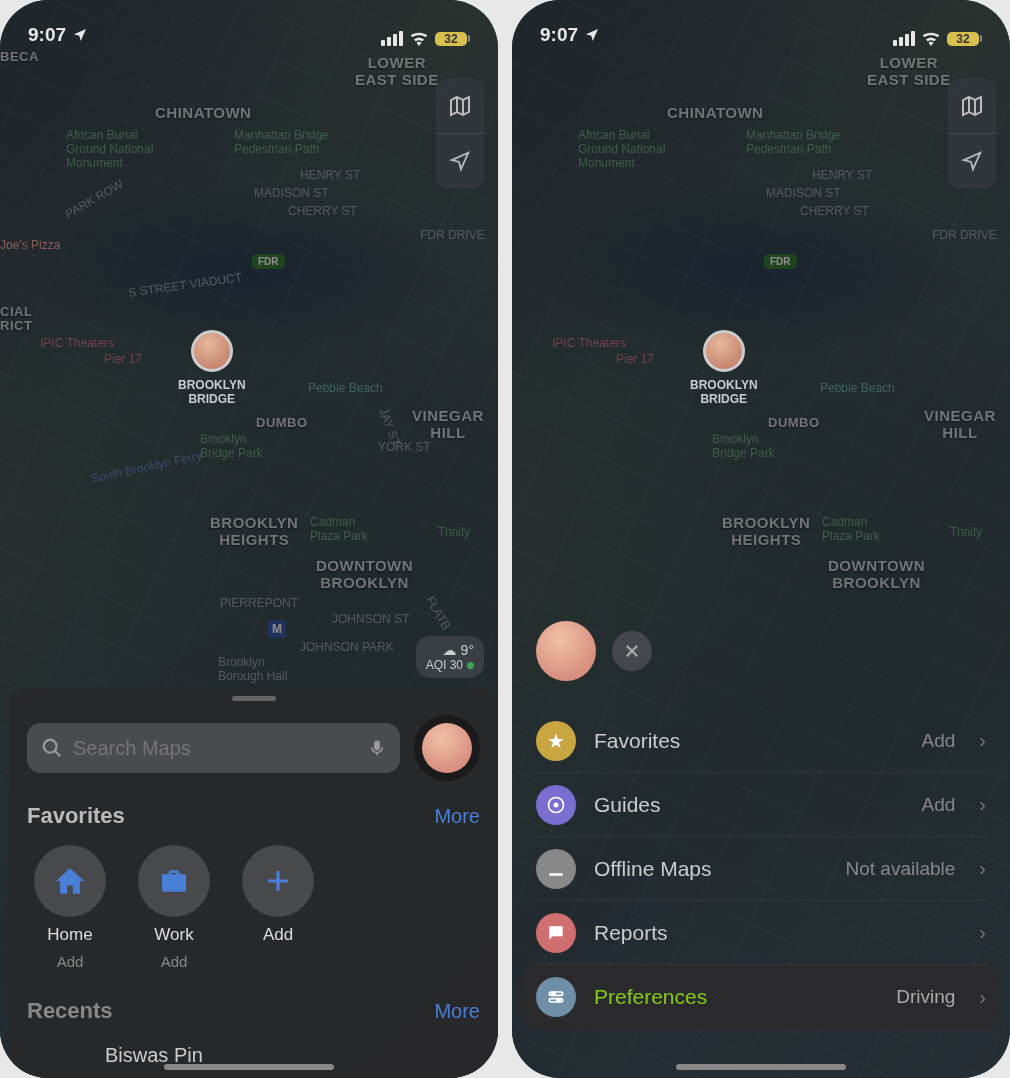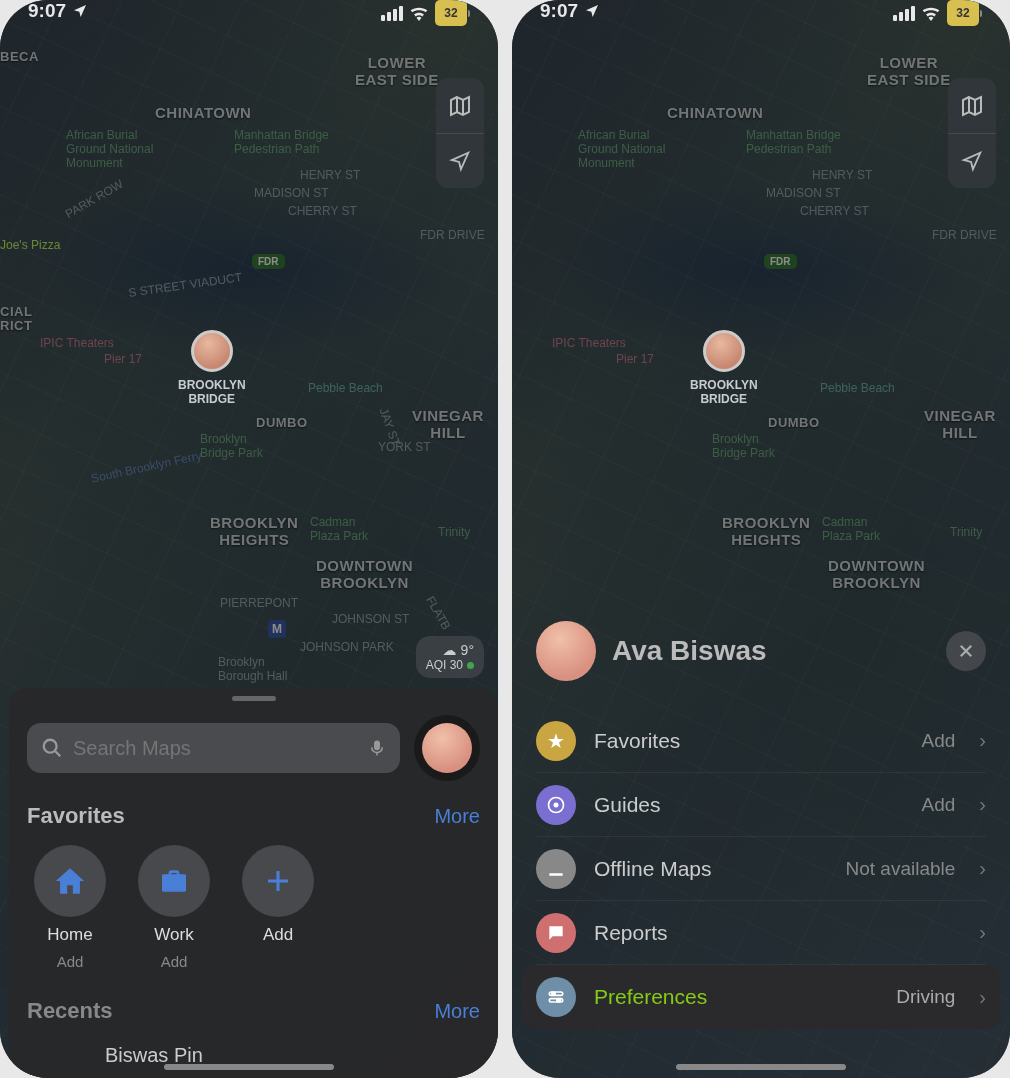--- a/index.html
+++ b/index.html
@@ -14,28 +14,28 @@
     repeating-linear-gradient(25deg, rgba(180,190,200,.08) 0 1px, transparent 1px 40px),
     repeating-linear-gradient(115deg, rgba(180,190,200,.08) 0 1px, transparent 1px 55px),
     radial-gradient(ellipse 300px 120px at 50% 25%, rgba(30,50,90,.5), transparent 70%);
   }
   .dim-overlay { position:absolute; inset:0; background: rgba(0,0,0,.45); }
   .map-label { position:absolute; color:#d0d5d8; font-size:15px; font-weight:600; letter-spacing:.5px; text-align:center; line-height:1.1; text-shadow:0 1px 2px rgba(0,0,0,.6); pointer-events:none; }
   .map-poi { position:absolute; color:#98a5ad; font-size:12px; font-weight:500; pointer-events:none; }
   .map-poi.green { color:#6fa87f; }
   .map-poi.pink { color:#c97a8a; }
   .map-poi.teal { color:#6fb3a8; }
-  .status-bar { position:absolute; top:0; left:0; right:0; height:50px; display:flex; justify-content:space-between; align-items:flex-start; padding:0 28px 4px; z-index:10; color:#e8e8e8; font-weight:600; }
+  .status-bar { position:absolute; top:0; left:0; right:0; height:50px; display:flex; justify-content:space-between; align-items:flex-end; padding:0 28px 4px; z-index:10; color:#e8e8e8; font-weight:600; }
   .status-left { display:flex; align-items:center; gap:6px; font-size:19px; }
   .status-right { display:flex; align-items:center; gap:6px; }
   .signal-bars { display:flex; align-items:flex-end; gap:2px; }
   .signal-bars span { width:4px; background:#e8e8e8; border-radius:1px; }
   .signal-bars span:nth-child(1){height:6px} .signal-bars span:nth-child(2){height:9px} .signal-bars span:nth-child(3){height:12px} .signal-bars span:nth-child(4){height:15px}
   .battery { display:flex; align-items:center; gap:1px; }
-  .battery-body { width:32px; height:26px; border-radius:5px; background:#d8c050; display:flex; align-items:center; justify-content:center; font-size:12px; font-weight:700; color:#333; position:relative; }
+  .battery-body { width:32px; height:14px; border-radius:5px; background:#d8c050; display:flex; align-items:center; justify-content:center; font-size:12px; font-weight:700; color:#333; position:relative; }
   .battery-tip { width:2px; height:7px; background:#888; border-radius:0 2px 2px 0; }
   .map-controls { position:absolute; top:78px; right:14px; width:48px; border-radius:12px; background:rgba(50,55,60,.85); display:flex; flex-direction:column; overflow:hidden; z-index:5; }
   .map-ctrl-btn { height:55px; display:flex; align-items:center; justify-content:center; color:#bbb; font-size:22px; }
   .map-ctrl-btn + .map-ctrl-btn { border-top:1px solid rgba(255,255,255,.1); }
   .location-pin { position:absolute; top:330px; left:178px; display:flex; flex-direction:column; align-items:center; z-index:4; }
   .pin-avatar { width:42px; height:42px; border-radius:50%; background: radial-gradient(circle at 40% 30%, #e8b8a0, #c88870 70%); border:3px solid #ccc; }
   .weather-chip { position:absolute; bottom:400px; right:14px; background:rgba(60,65,70,.9); border-radius:14px; padding:6px 10px; color:#ccc; font-size:14px; display:flex; flex-direction:column; align-items:flex-end; z-index:5; }
   .weather-main { display:flex; align-items:center; gap:4px; }
   .aqi-line { font-size:12px; display:flex; align-items:center; gap:4px; }
   .aqi-dot { width:7px; height:7px; border-radius:50%; background:#3fa64f; }
@@ -104,21 +104,21 @@
   <div class="map-poi green" style="top:128px;left:234px;white-space:pre">Manhattan Bridge
 Pedestrian Path</div>
   <div class="map-poi" style="top:186px;left:254px">MADISON ST</div>
   <div class="map-poi" style="top:168px;left:300px">HENRY ST</div>
   <div class="map-poi" style="top:204px;left:288px">CHERRY ST</div>
   <div class="map-poi" style="top:228px;left:420px">FDR DRIVE</div>
   <div class="map-poi" style="top:192px;left:62px;transform:rotate(-30deg)">PARK ROW</div>
   <div class="map-poi" style="top:278px;left:128px;transform:rotate(-8deg)">S STREET VIADUCT</div>
   <div class="map-poi pink" style="top:336px;left:40px">IPIC Theaters</div>
   <div class="map-poi pink" style="top:352px;left:104px">Pier 17</div>
-  <div class="map-poi" style="top:238px;left:0;color:#bef264">Joe's Pizza</div>
+  <div class="map-poi" style="top:238px;left:0;color:#fca5a5">Joe's Pizza</div>
   <div class="map-poi teal" style="top:381px;left:308px">Pebble Beach</div>
   <div class="map-poi green" style="top:432px;left:200px;white-space:pre">Brooklyn
 Bridge Park</div>
   <div class="map-poi green" style="top:515px;left:310px;white-space:pre">Cadman
 Plaza Park</div>
   <div class="map-poi green" style="top:525px;left:438px">Trinity</div>
   <div class="map-poi" style="top:640px;left:300px">JOHNSON PARK</div>
   <div class="map-poi" style="top:655px;left:218px;white-space:pre">Brooklyn
 Borough Hall</div>
   <div class="map-poi" style="top:596px;left:220px">PIERREPONT</div>
@@ -319,21 +319,20 @@
     <div class="map-ctrl-btn">
       <svg width="22" height="22" viewBox="0 0 24 24" fill="none" stroke="#bbb" stroke-width="2">
           <path d="M3 11l18-8-8 18-2-8-8-2z"></path>
         </svg>
     </div>
   </div>
 
   <div class="profile-panel">
     <div class="profile-header">
       <div class="profile-avatar"></div>
-      <div class="profile-name">Ava Biswas</div>
       <div class="close-btn">
         <svg width="18" height="18" viewBox="0 0 24 24" stroke="#aaa" stroke-width="3" fill="none">
             <path d="M5 5l14 14M19 5L5 19"></path>
           </svg>
       </div>
     </div>
     <div class="menu-list">
       <div class="menu-item">
         <div class="menu-icon mi-fav">★</div>
         <div class="menu-label">Favorites</div>

